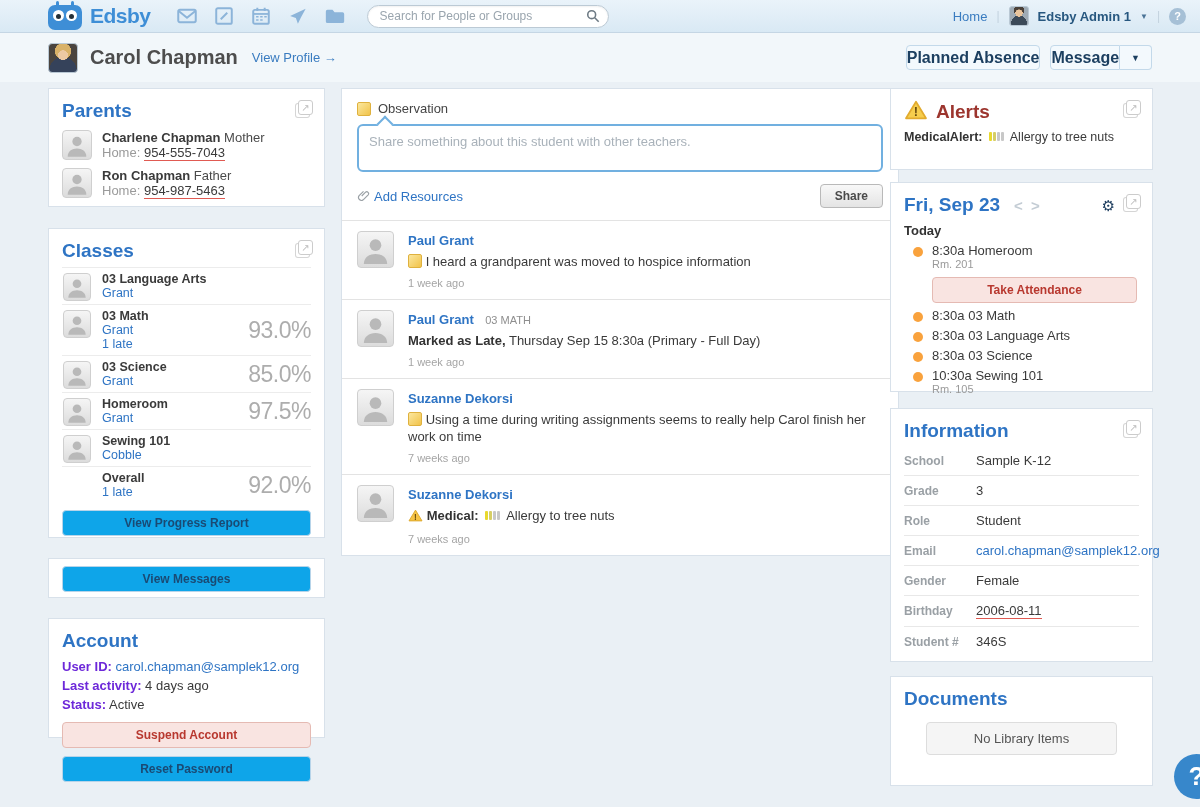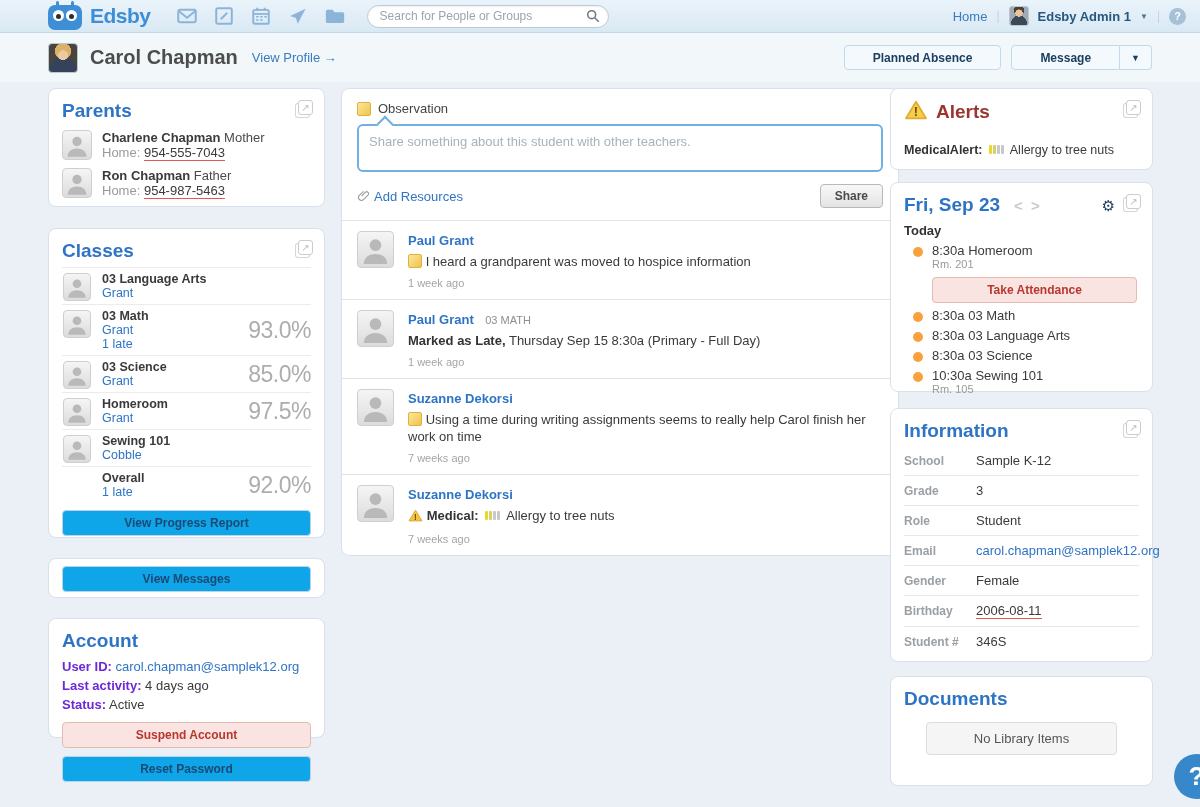--- a/index.html
+++ b/index.html
@@ -47,32 +47,32 @@
   .student-avatar { width:30px; height:30px; border-radius:4px; border:1px solid #b9c8d4;
     background:
       radial-gradient(circle at 50% 40%, #ecc9a3 0 22%, transparent 23%),
       radial-gradient(circle at 50% 26%, #d9b268 0 32%, transparent 33%),
       radial-gradient(circle at 50% 95%, #35425a 0 45%, transparent 46%),
       #4a443e; }
   .student-name { font-size:20px; font-weight:bold; color:#4d4d4d; margin-left:12px; }
   .view-profile { font-size:13px; color:#3a7cc0; margin-left:14px; text-decoration:none; cursor:pointer; }
   .header-actions { margin-left:auto; display:flex; gap:10px; }
   .hbtn { height:25px; background:#f3f9fd; border:1px solid #c3d9ea; border-radius:4px;
-    color:#1c3f60; font-size:12px; font-weight:bold; padding:0 28px; cursor:pointer;
+    color:#1c3f60; font-size:16px; font-weight:bold; padding:0 0; cursor:pointer;
     font-family:"Liberation Sans", sans-serif; }
   .split { display:flex; }
   .split .hbtn.main { border-radius:4px 0 0 4px; }
   .split .hbtn.caret-btn { border-radius:0 4px 4px 0; border-left:none; padding:0 11px; font-size:9px; }
 
   
   .col { position:absolute; top:88px; }
   .col-left  { left:48px;  width:277px; }
   .col-mid   { left:341px; width:558px; }
   .col-right { left:890px; width:263px; }
-  .panel { position:relative; background:#fff; border:1px solid #d8e1ea; border-radius:8px; }
+  .panel { position:relative; background:#fff; border:1px solid #d8e1ea; border-radius:0; }
   .panel-title { font-size:19px; font-weight:bold; color:#2e74c4; }
   .popout { position:absolute; top:11px; right:11px; width:15px; height:15px; border:1px solid #cccccc;
     border-radius:3px; color:#bbbbbb; font-size:10px; line-height:13px; text-align:center; cursor:pointer; background:#fff;
     box-shadow:-3px 3px 0 -1px #fff, -3px 3px 0 0 #d5d5d5; }
 
   .link { color:#2e74c4; text-decoration:none; cursor:pointer; }
 
   
   .panel-parents { height:119px; padding:11px 13px; margin-bottom:21px; }
   .parent-row { display:flex; gap:10px; margin-top:8px; }
@@ -138,21 +138,21 @@
   .warn-wrap { display:inline-block; vertical-align:-2px; }
   .sev { display:inline-flex; gap:1px; align-items:flex-end; margin:0 3px; }
   .sev i { width:3px; height:9px; border-radius:1px; }
   .sev .s1 { background:#e8d82e; } .sev .s2 { background:#d6ce66; }
   .sev .s3 { background:#c8c8c8; } .sev .s4 { background:#c8c8c8; }
 
   
   .panel-alerts { height:82px; padding:11px 13px; margin-bottom:12px; }
   .alerts-head { display:flex; align-items:center; gap:8px; }
   .alerts-head .panel-title { color:#9c352e; }
-  .alert-line { margin-top:19px; font-size:12.5px; color:#3a3a3a; }
+  .alert-line { margin-top:6px; font-size:12.5px; color:#3a3a3a; }
   .alert-line b { color:#333; }
 
   
   .panel-sched { height:210px; padding:11px 13px; margin-bottom:16px; }
   .sched-head { display:flex; align-items:center; }
   .nav-arrows { margin-left:14px; display:flex; gap:8px; font-size:15px; font-weight:bold; color:#c3ccd4; }
   .nav-arrows span { cursor:pointer; }
   .gear { margin-left:auto; margin-right:24px; color:#1d3d5e; font-size:15px; cursor:pointer; line-height:1; }
   .today-label { margin-top:7px; font-size:13px; font-weight:bold; color:#333; }
   .sched-item { display:flex; margin-top:5px; }

